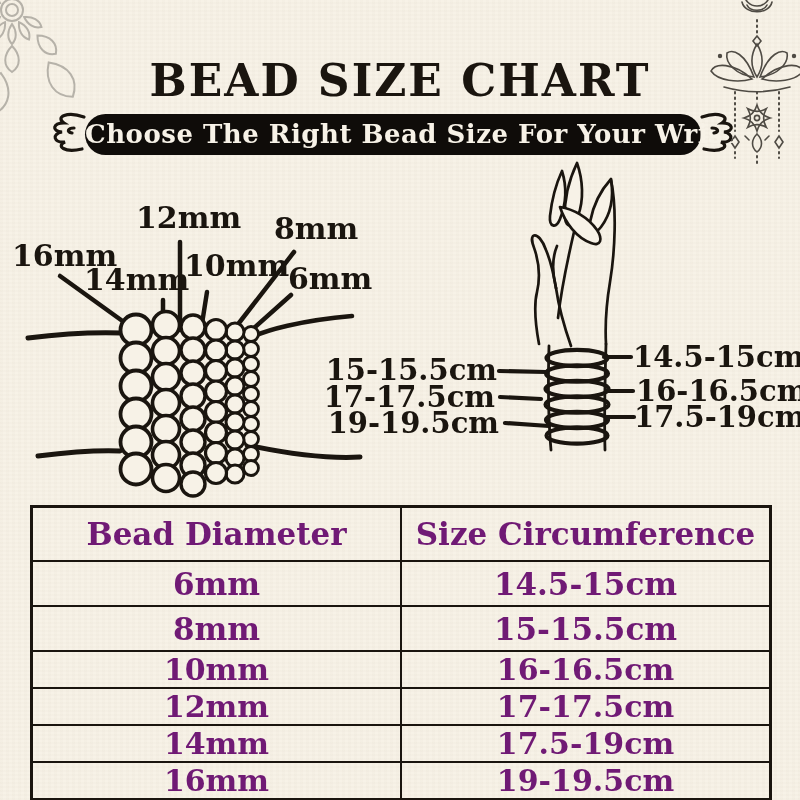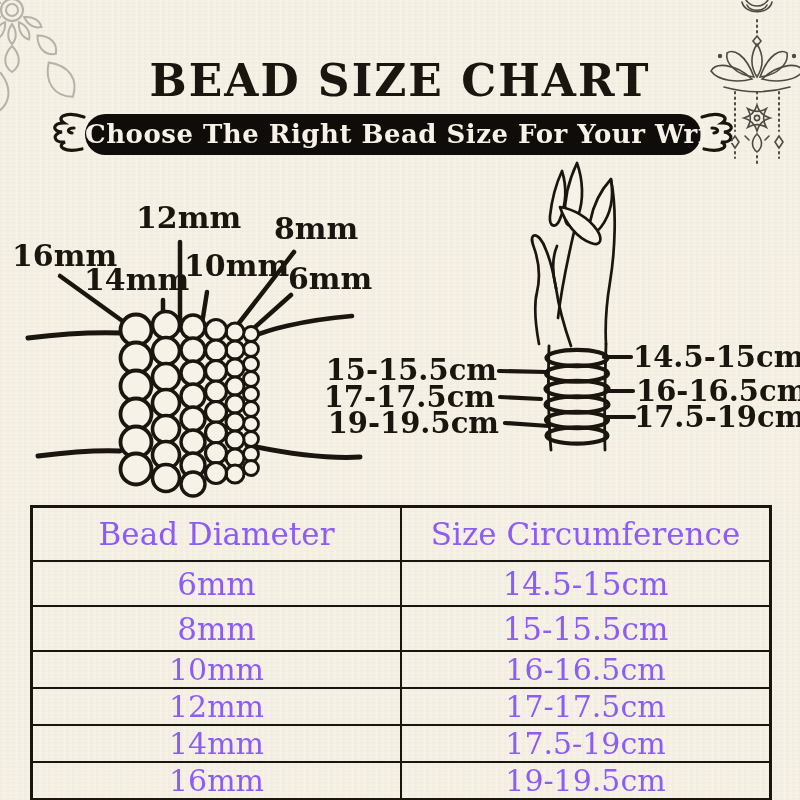--- a/index.html
+++ b/index.html
@@ -36,21 +36,21 @@
   .wrist-lbl.rgt{text-align:left;}
   .wrist-lbl.lft{text-align:right;}
   
   #size-table{
     top:505px;left:30px;width:742px;z-index:3;
     border-collapse:collapse;table-layout:fixed;
     background:transparent;
   }
   #size-table td,#size-table th{
     border:2px solid #1a150f;text-align:center;vertical-align:middle;
-    padding:0;font-weight:normal;color:#8b5cf6;
+    padding:0;font-weight:bold;color:#701a75;
   }
   #size-table{border:3px solid #1a150f;}
   #size-table th{height:52px;font-size:31px;}
   #size-table tr.r-lg td{height:43px;font-size:31px;}
   #size-table tr.r-sm td{height:34px;font-size:30px;}
 </style>
 </head>
 <body>
 
 <div id="stage">

